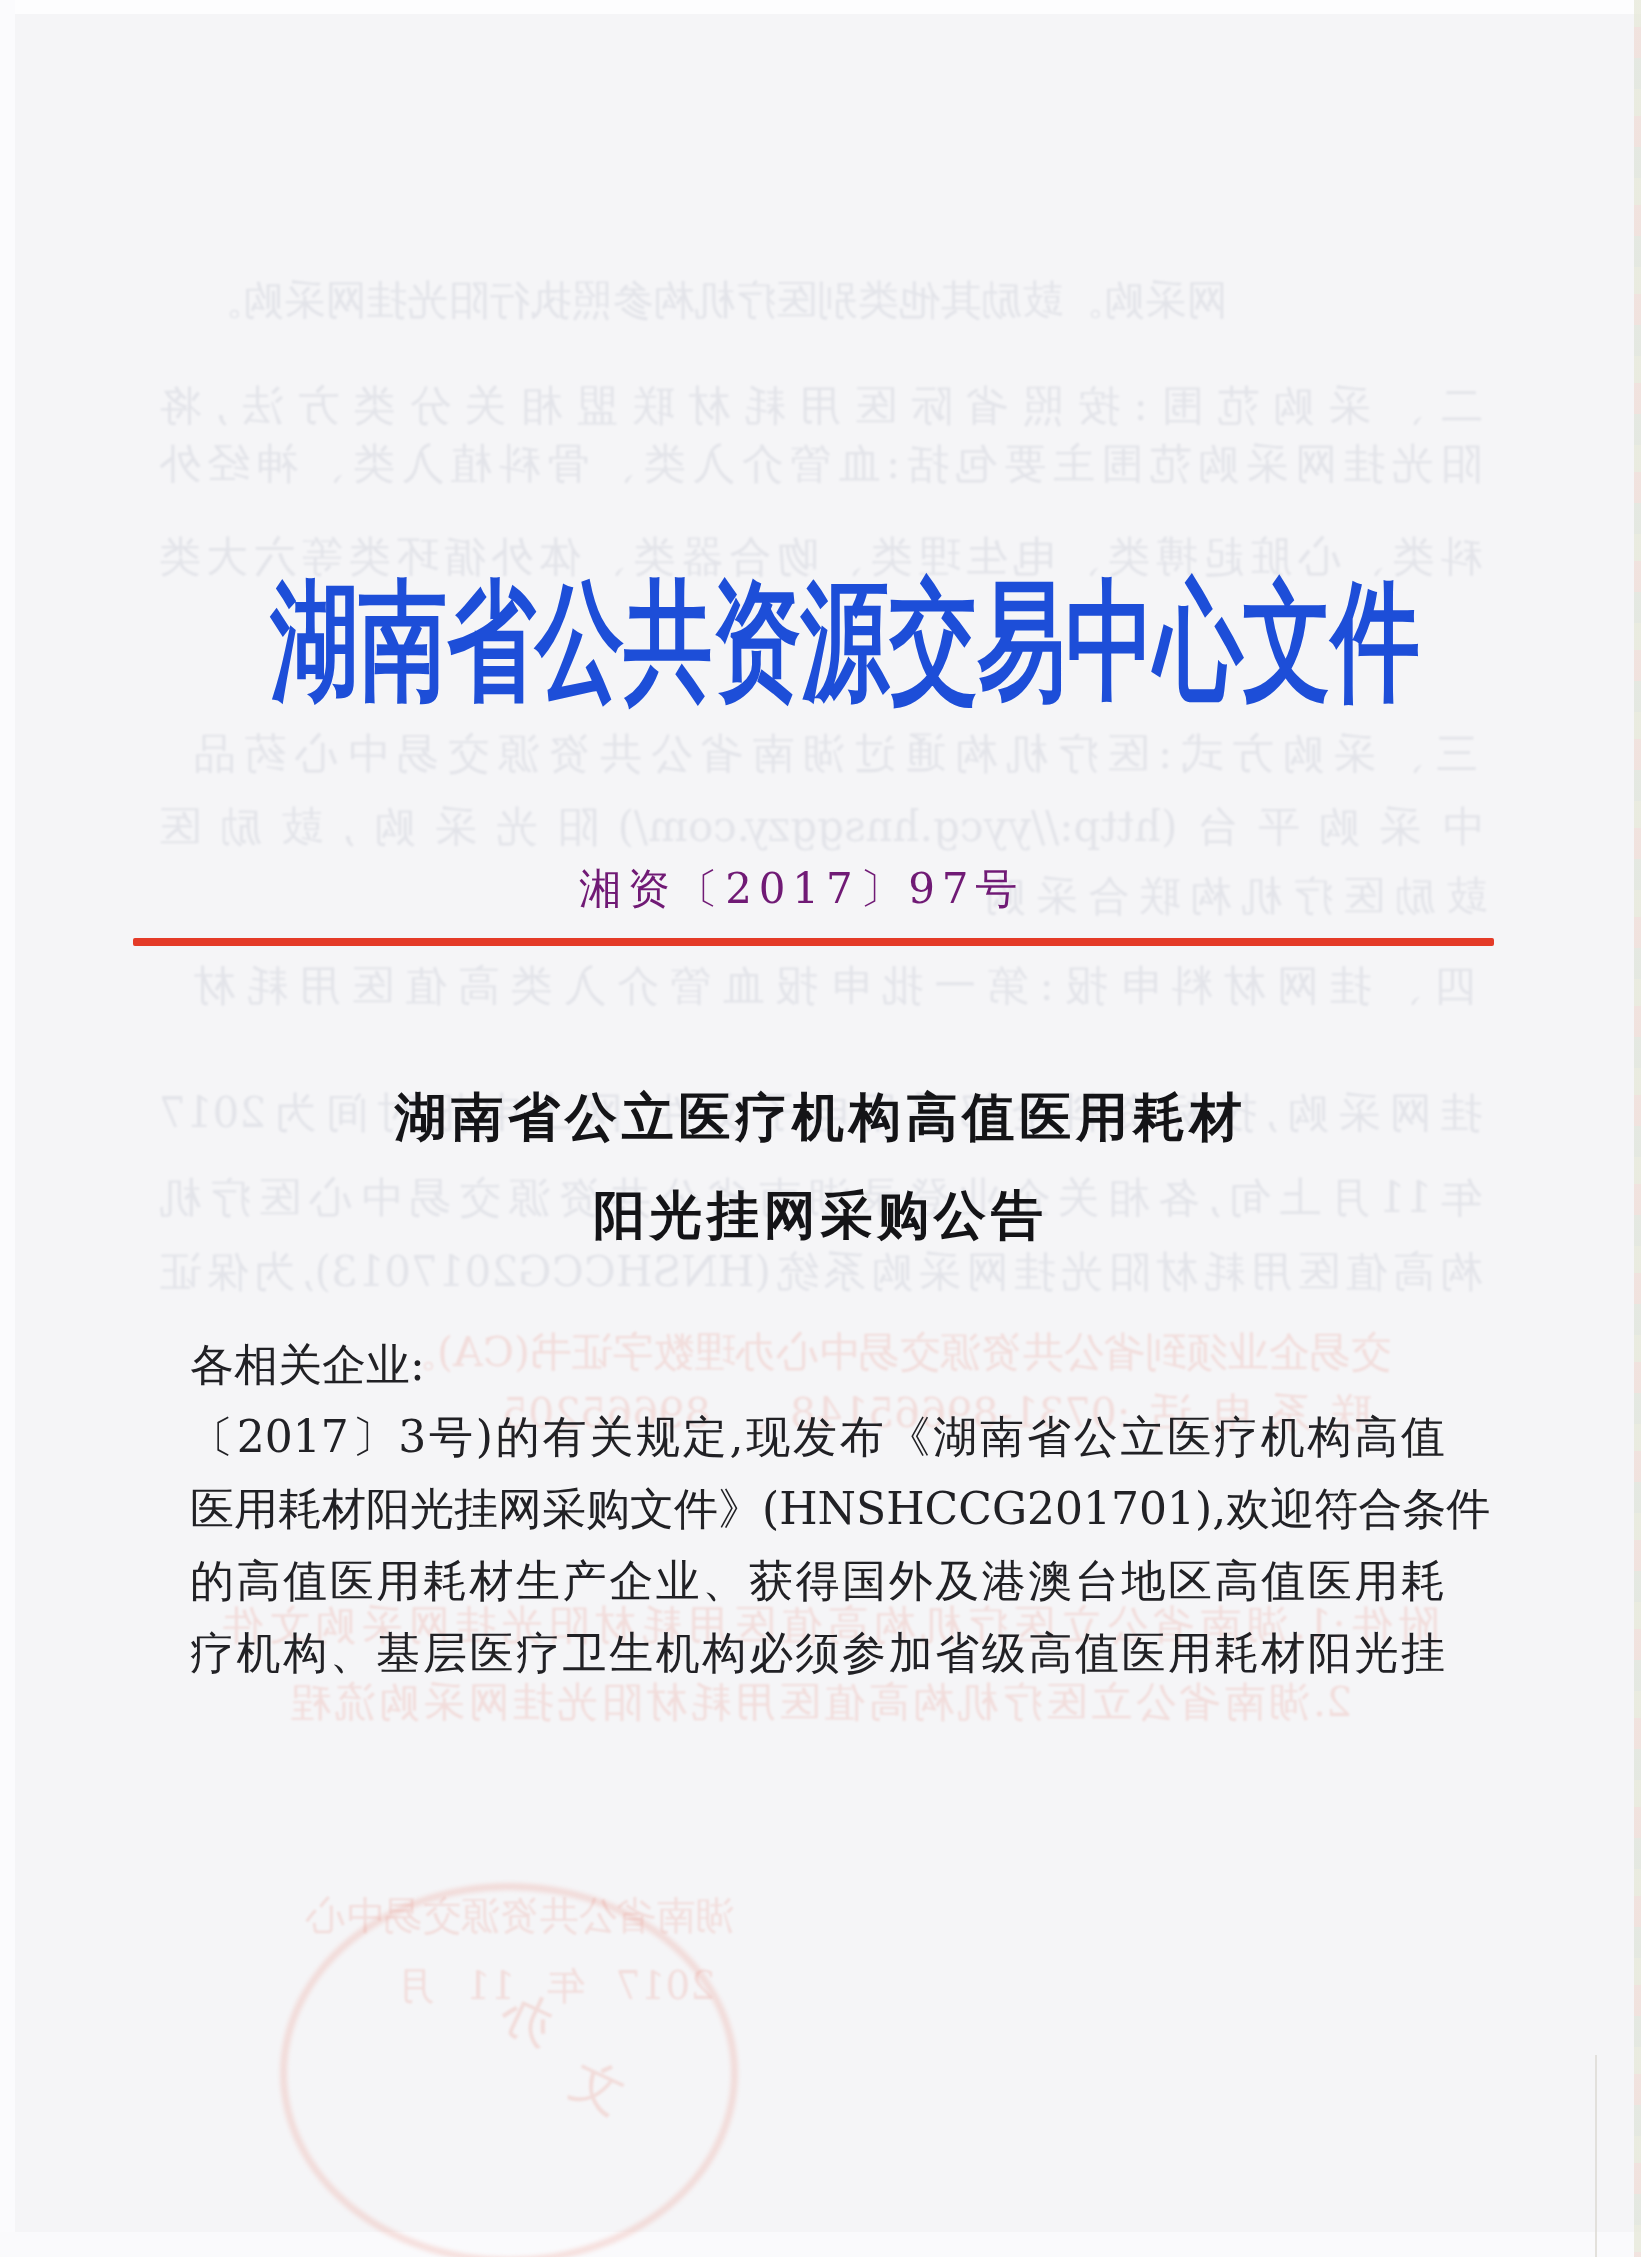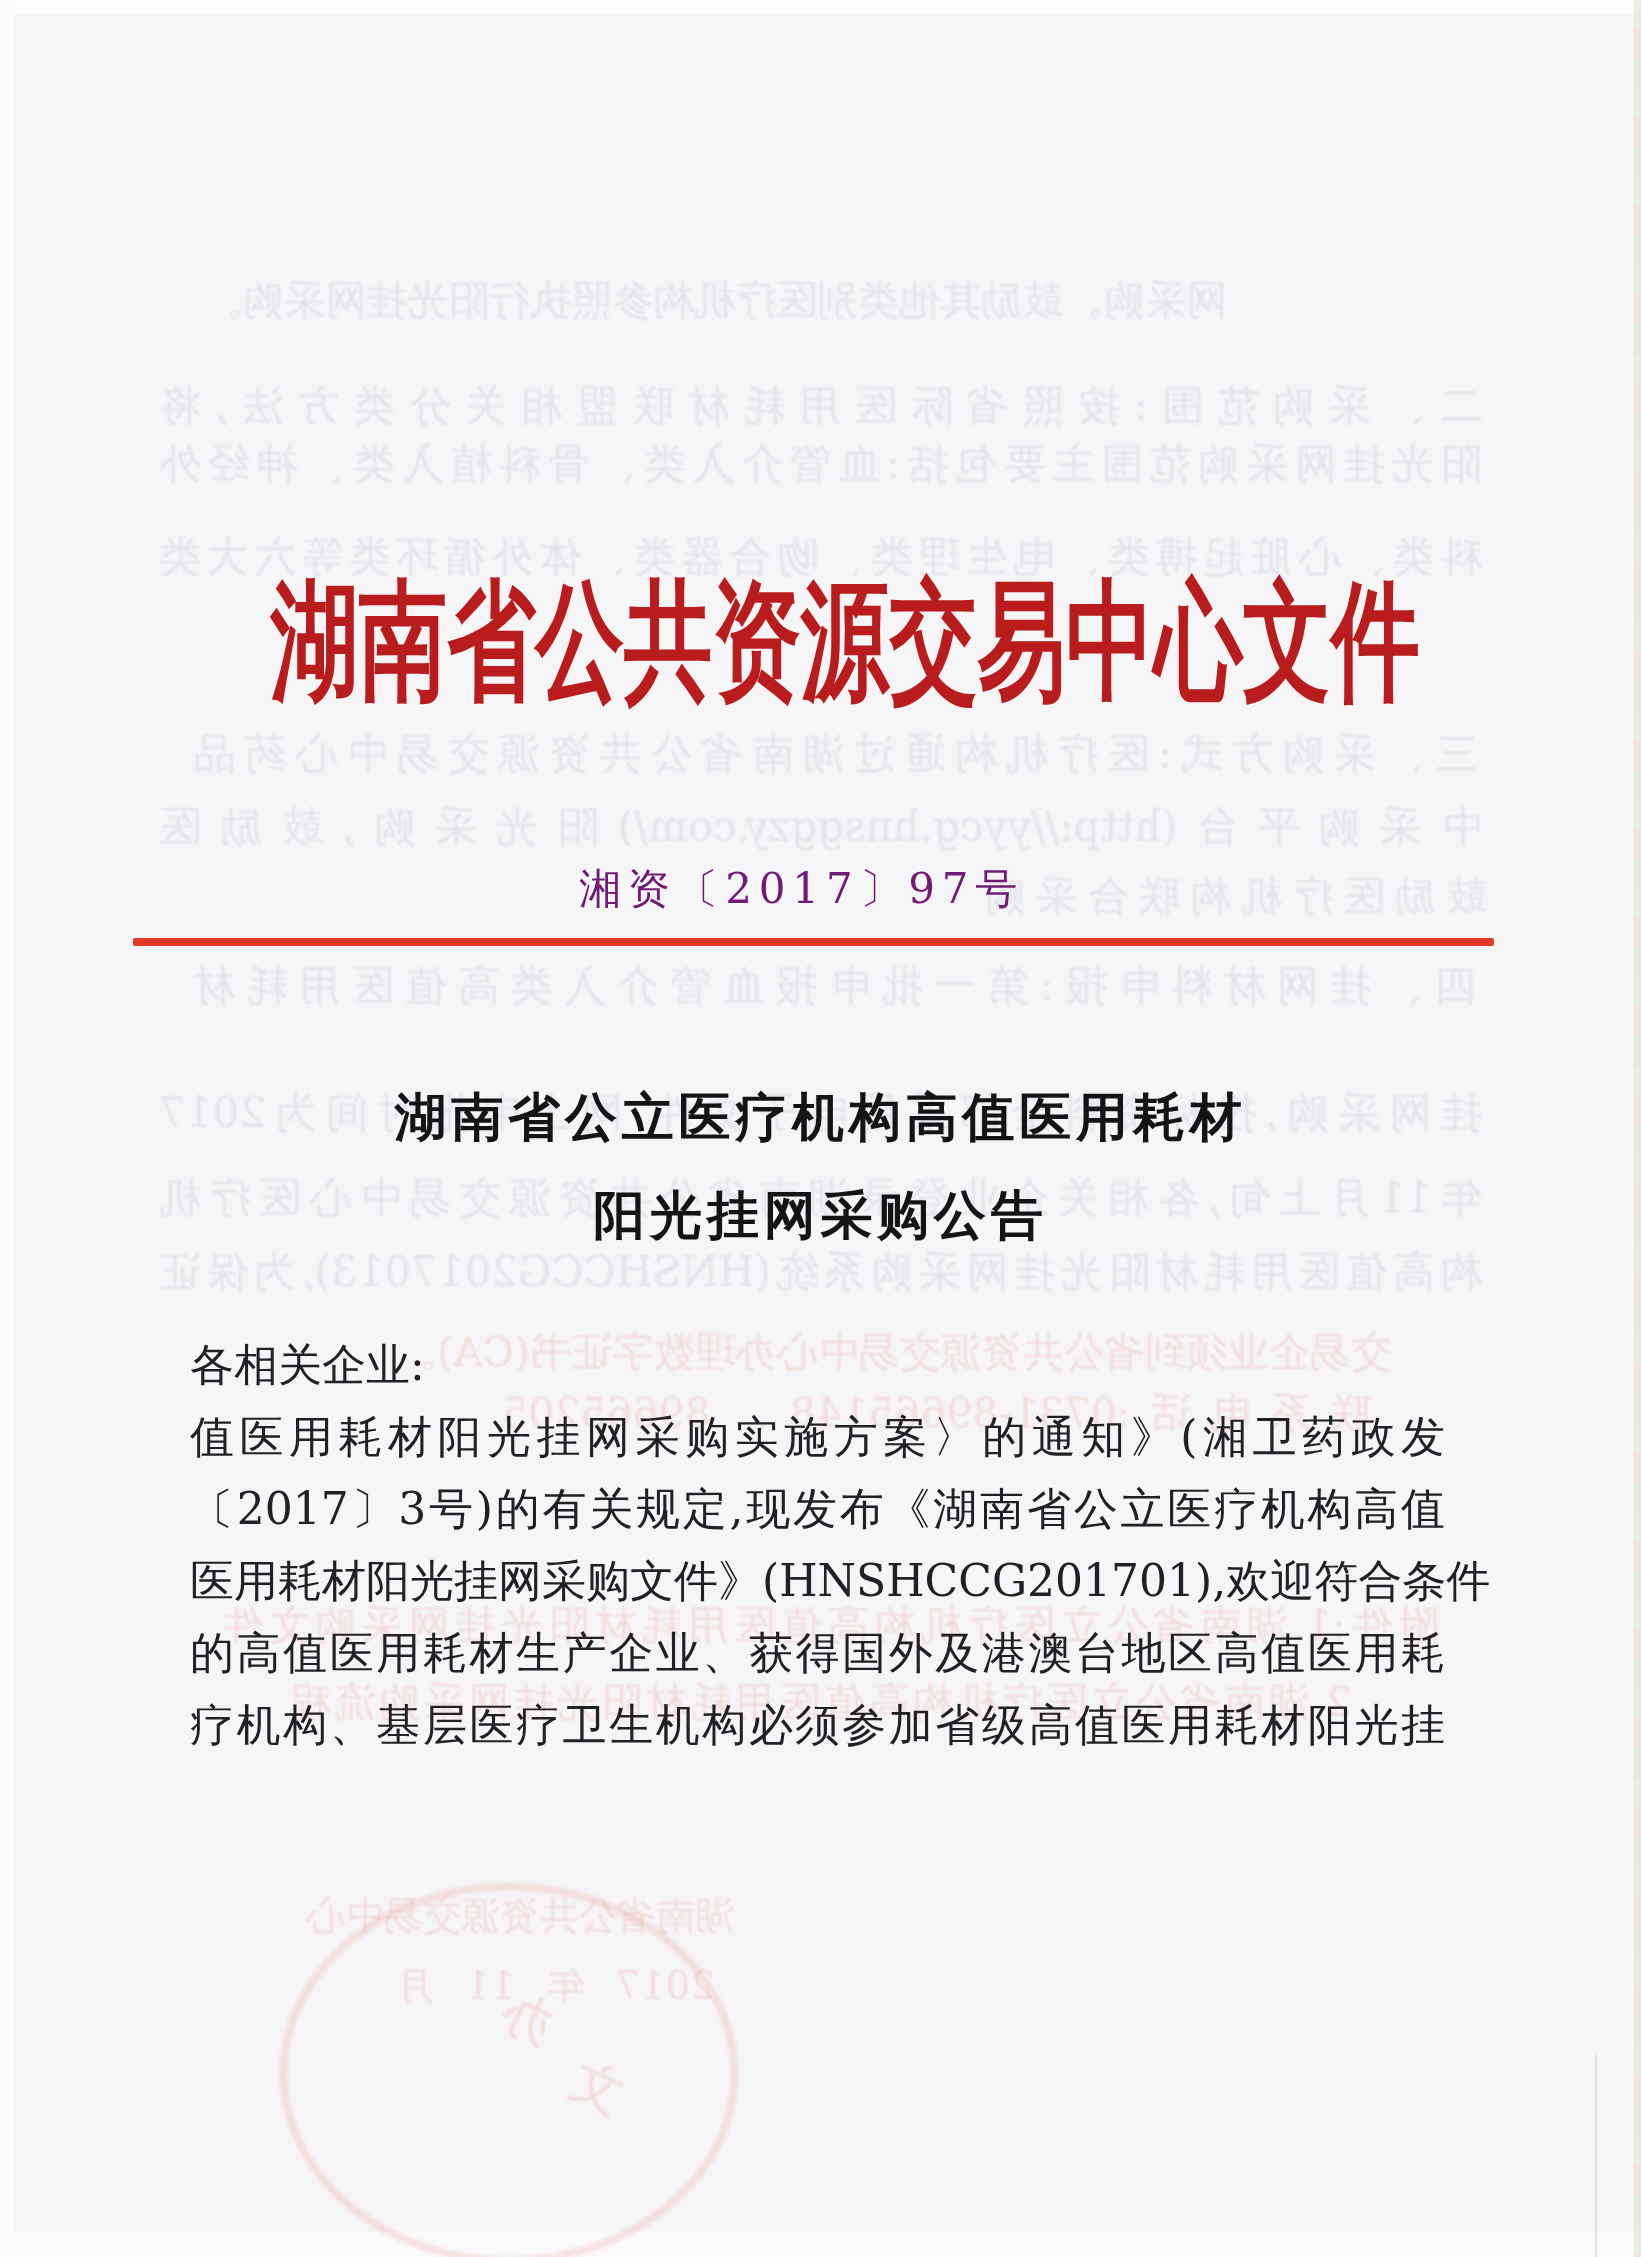--- a/index.html
+++ b/index.html
@@ -23,21 +23,21 @@
   #paper-cut-line{position:absolute;left:1595px;top:2055px;width:1.9px;height:203px;background:#e0ded8;opacity:.9;}
 
   
   .fg{position:absolute;z-index:2;}
   #org-header{
     left:0;top:568px;width:1607px;
     text-align:left;
     font-weight:700;
     font-size:130px;
     line-height:145px;
-    color:#b91c1c;
+    color:#1d4ed8;
     white-space:nowrap;
   }
   #org-header .squeeze{display:inline-block;transform:scaleX(0.68);transform-origin:center;}
   #doc-number{
     left:0;top:861px;width:1603px;
     text-align:center;
     font-size:42px;line-height:56px;
     letter-spacing:6.8px;
     color:#701a75;
   }
@@ -115,21 +115,20 @@
   <div id="red-rule" class="fg"></div>
 
   <div id="doc-title" class="fg">
     <div>湖南省公立医疗机构高值医用耗材</div>
     <div>阳光挂网采购公告</div>
   </div>
 
   <div id="body-block" class="fg">
     <div class="bline nj">各相关企业:</div>
     <div id="body-lines">
-        <div class="bline">值医用耗材阳光挂网采购实施方案〉的通知》(湘卫药政发</div>
         <div class="bline">〔2017〕3号)的有关规定,现发布《湖南省公立医疗机构高值</div>
         <div class="bline">医用耗材阳光挂网采购文件》(HNSHCCG201701),欢迎符合条件</div>
         <div class="bline">的高值医用耗材生产企业、获得国外及港澳台地区高值医用耗</div>
         <div class="bline">疗机构、基层医疗卫生机构必须参加省级高值医用耗材阳光挂</div>
       </div>
   </div>
 
 <div class="bleed bg" style="top: 273px; left: 406px; width: 821px; font-size: 41px; line-height: 54px;">网采购。鼓励其他类别医疗机构参照执行阳光挂网采购。</div>
     <div class="bleed bg" style="top: 378px; left: 159px; width: 1323px; font-size: 42px; line-height: 56px;">二、采购范围:按照省际医用耗材联盟相关分类方法,将</div>
     <div class="bleed bg" style="top: 436px; left: 159px; width: 1323px; font-size: 42px; line-height: 56px;">阳光挂网采购范围主要包括:血管介入类、骨科植入类、神经外</div>

